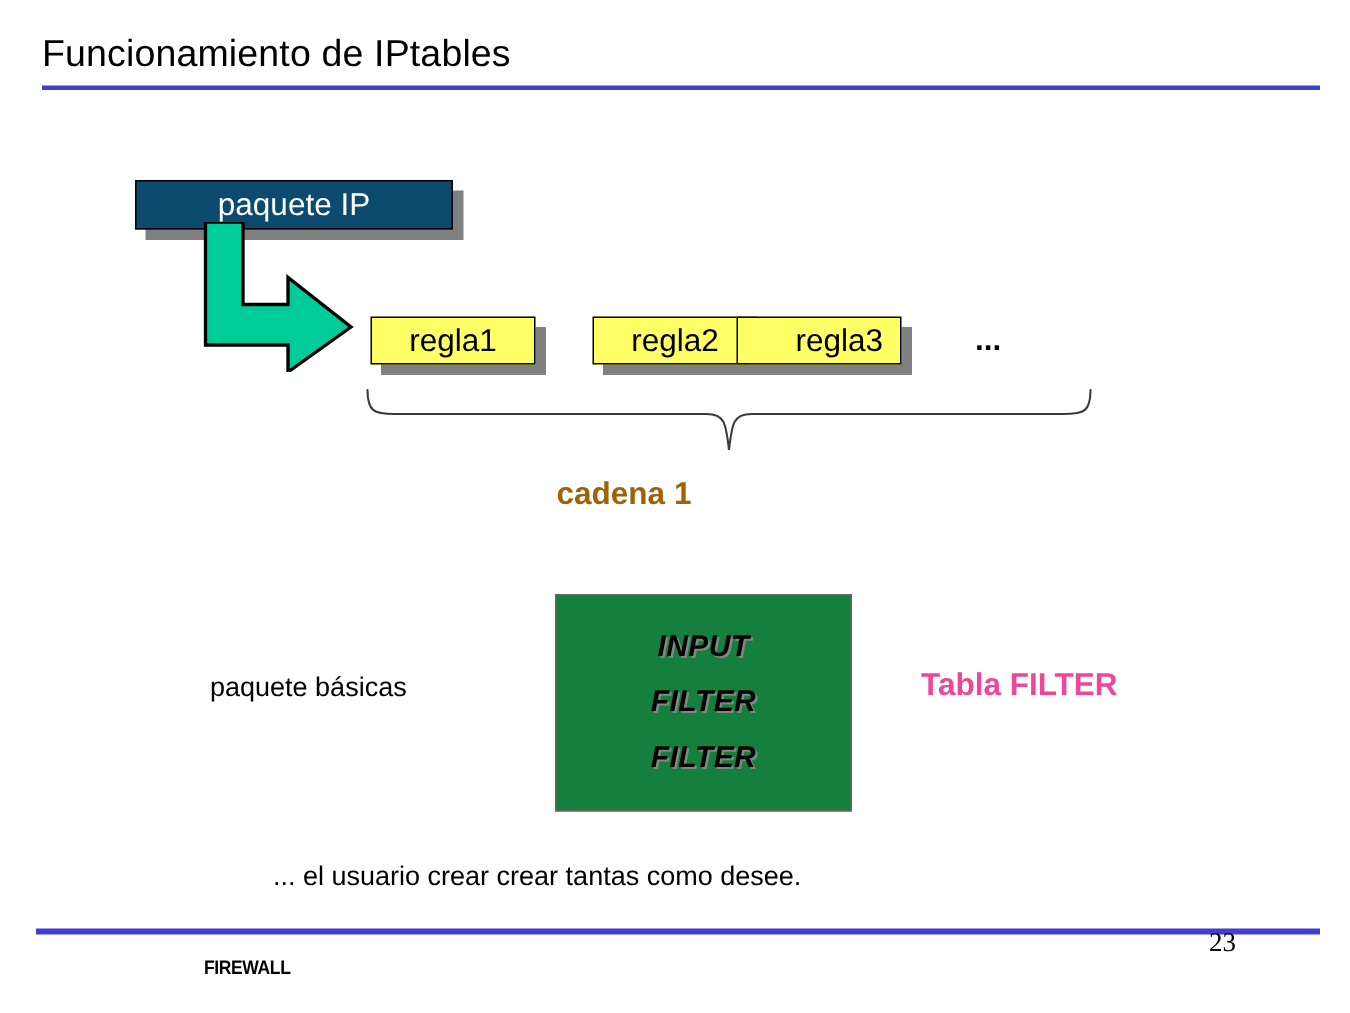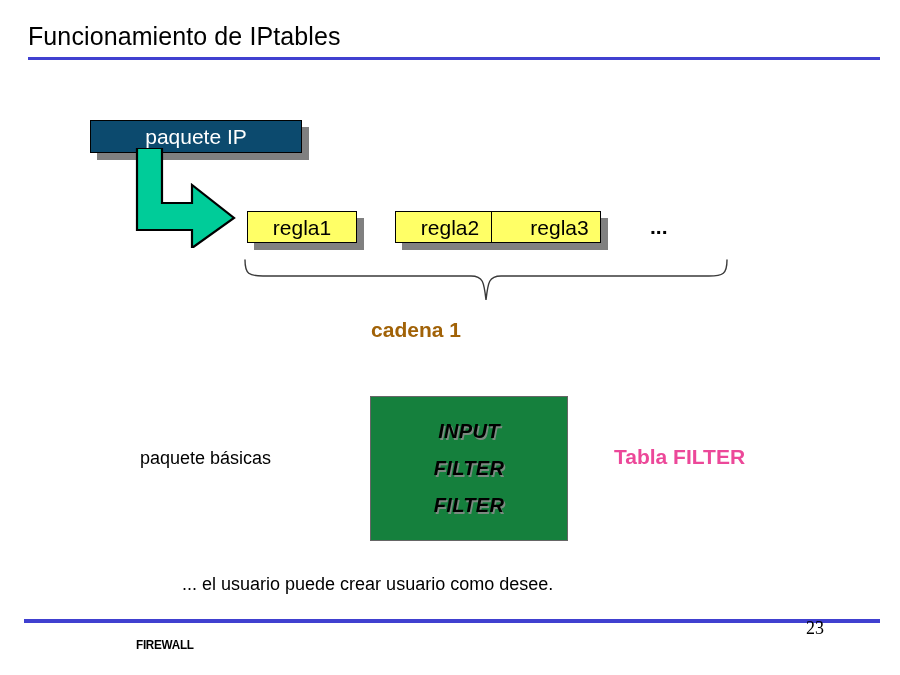--- a/index.html
+++ b/index.html
@@ -252,19 +252,19 @@
   <div id="basic-chains-label">paquete básicas</div>
 
   <div id="filter-box">
     <span class="chain-name">INPUT</span>
     <span class="chain-name">FILTER</span>
     <span class="chain-name">FILTER</span>
   </div>
 
   <div id="filter-table-label">Tabla FILTER</div>
 
-  <div id="user-note">... el usuario puede crear usuario como desee.</div>
+  <div id="user-note">... el usuario crear crear tantas como desee.</div>
 
   <div id="footer-rule"></div>
   <div id="footer-label">FIREWALL</div>
   <div id="page-number">23</div>
 
 </div>
 
 </body></html>

